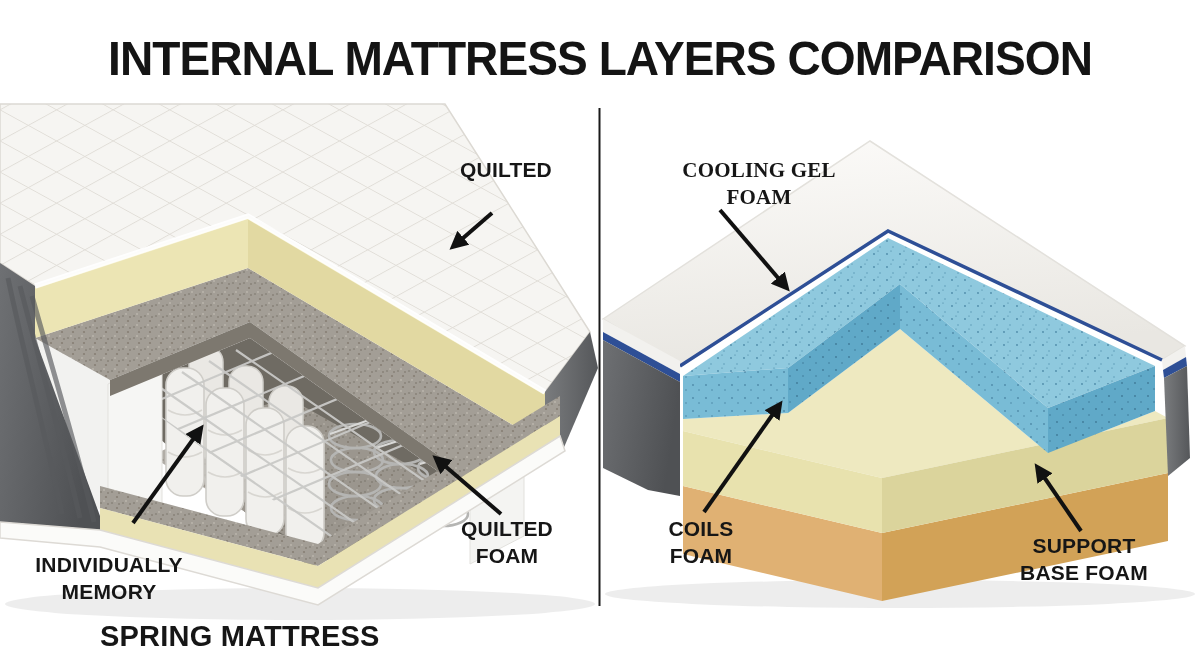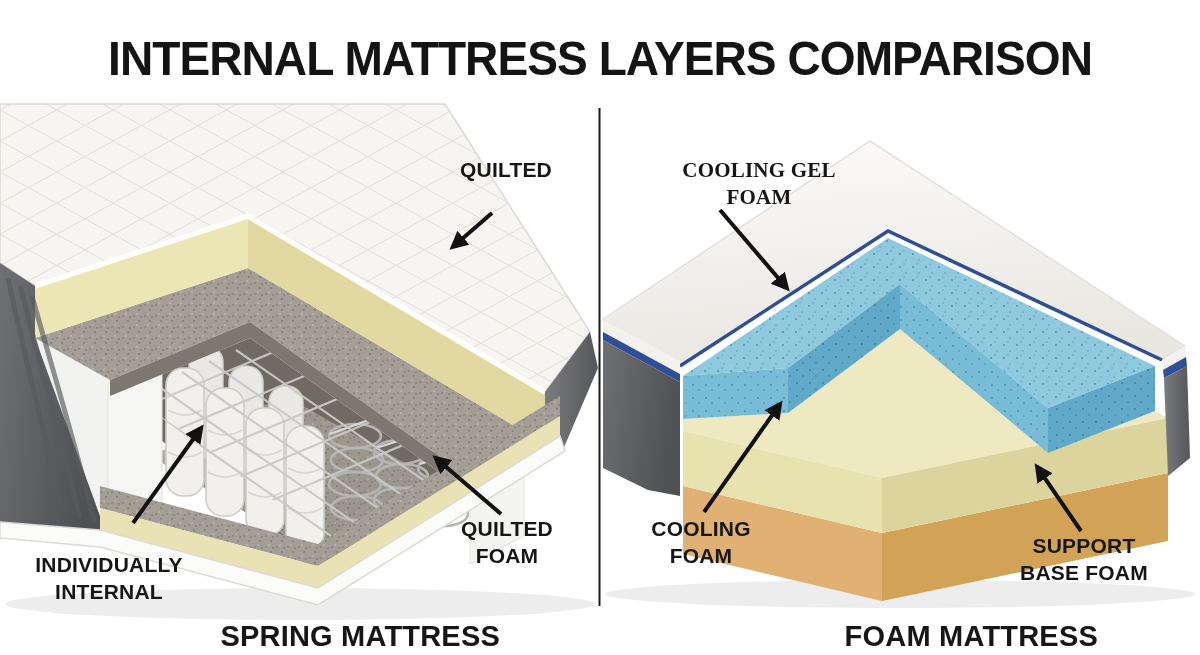--- a/index.html
+++ b/index.html
@@ -5,21 +5,21 @@
   html,body{margin:0;padding:0;background:#ffffff;}
   .stage{position:relative;width:1200px;height:655px;background:#ffffff;overflow:hidden;
          font-family:"Liberation Sans","DejaVu Sans",sans-serif;margin-top:16px;}
   .art{position:absolute;left:0;top:0;}
   .title{position:absolute;left:0;top:14px;width:1200px;text-align:center;
          font-size:49px;font-weight:bold;color:#141414;letter-spacing:-1px;
          transform:scaleX(0.94);transform-origin:center;white-space:nowrap;}
   .lbl{position:absolute;font-weight:bold;color:#161616;font-size:21px;line-height:1.27;
        letter-spacing:0.2px;}
   .lbl span{display:block;}
-  .cap{position:absolute;font-weight:bold;color:#161616;font-size:29px;text-align:right;
+  .cap{position:absolute;font-weight:bold;color:#161616;font-size:29px;text-align:left;
        letter-spacing:0.2px;}
   .ta-r{text-align:right;} .ta-c{text-align:center;} .ta-l{text-align:center;font-family:Liberation Serif, serif;}
 </style>
 </head>
 <body>
 
 <div class="stage">
 
   <svg class="art" width="1200" height="655" viewBox="0 0 1200 655">
     <defs>
@@ -191,38 +191,37 @@
   </svg>
 
   <div class="title">INTERNAL MATTRESS LAYERS COMPARISON</div>
 
   <div class="lbl ta-r" style="left:380px;top:141px;width:172px;">
     <span>QUILTED</span>
   </div>
 
   <div class="lbl ta-c" style="left:8px;top:536px;width:202px;">
     <span>INDIVIDUALLY</span>
-    <span>INTERNAL</span>
+    <span>MEMORY</span>
   </div>
 
   <div class="lbl ta-c" style="left:407px;top:500px;width:200px;">
     <span>QUILTED</span>
     <span>FOAM</span>
   </div>
 
   <div class="lbl ta-l" style="left:649px;top:141px;width:220px;">
     <span>COOLING GEL</span>
     <span>FOAM</span>
   </div>
 
   <div class="lbl ta-c" style="left:601px;top:500px;width:200px;">
-    <span>COOLING</span>
+    <span>COILS</span>
     <span>FOAM</span>
   </div>
 
   <div class="lbl ta-c" style="left:964px;top:517px;width:240px;">
     <span>SUPPORT</span>
     <span>BASE FOAM</span>
   </div>
 
   <div class="cap" style="left:100px;top:604px;width:400px;">SPRING MATTRESS</div>
-  <div class="cap" style="left:698px;top:604px;width:400px;">FOAM MATTRESS</div>
 </div>
 
 </body></html>

